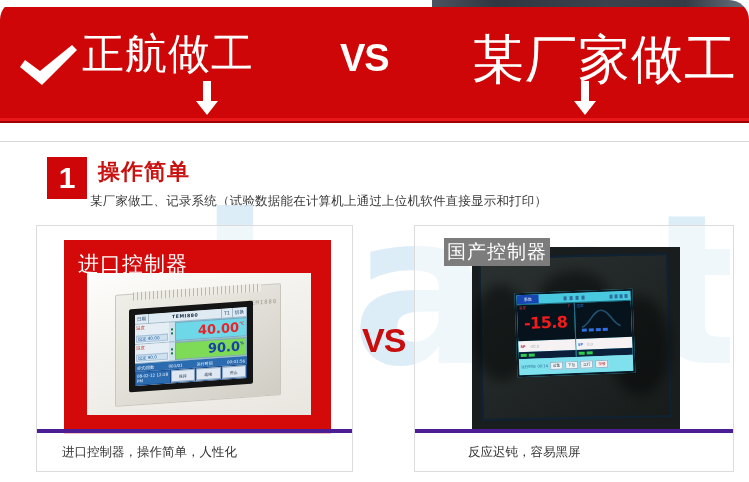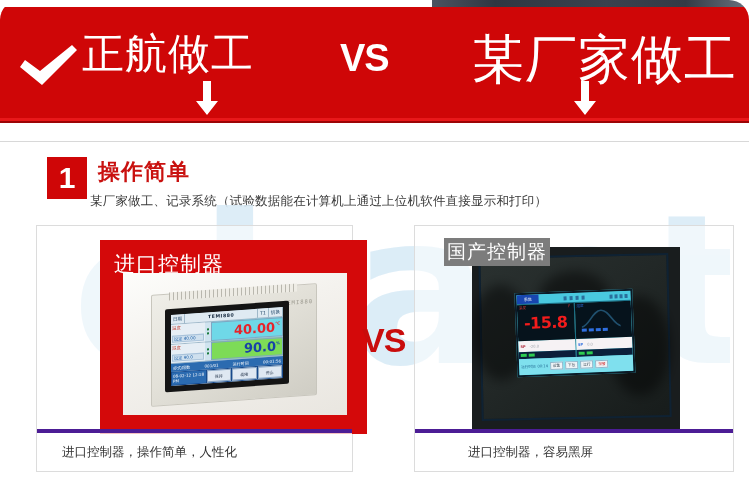--- a/index.html
+++ b/index.html
@@ -127,21 +127,20 @@
     border: 1px solid #dcdcdc;
   }
   .panel-left  { left: 36px;  top: 225px; width: 317px; height: 247px; }
   .panel-right { left: 414px; top: 225px; width: 320px; height: 247px; }
 
   
   .red-frame {
     position: absolute; left: 27px; top: 14px;
     width: 267px; height: 194px;
     background: #d4090a;
-    margin-left: 36px;
   }
   .red-frame .photo {
     position: absolute; left: 23px; top: 33px;
     width: 224px; height: 142px;
     background: linear-gradient(160deg,#fdfdfb 0%, #f4f2ee 40%, #e9e6e0 100%);
     overflow: hidden;
   }
   .panel-title-left {
     position: absolute; left: 14px; top: 10px;
     font-size: 21px; color: #ffffff; font-weight: 400;
@@ -570,17 +569,17 @@
             <span class="bchip">下段</span>
             <span class="bchip">运行</span>
             <span class="bchip alarm">报警</span>
           </div>
 
         </div>
       </div>
     </div>
 
     <div class="caption caption-right">
-      <span>进口控制器，容易黑屏</span>
+      <span>反应迟钝，容易黑屏</span>
     </div>
   </div>
 
 </div>
 
 </body></html>

